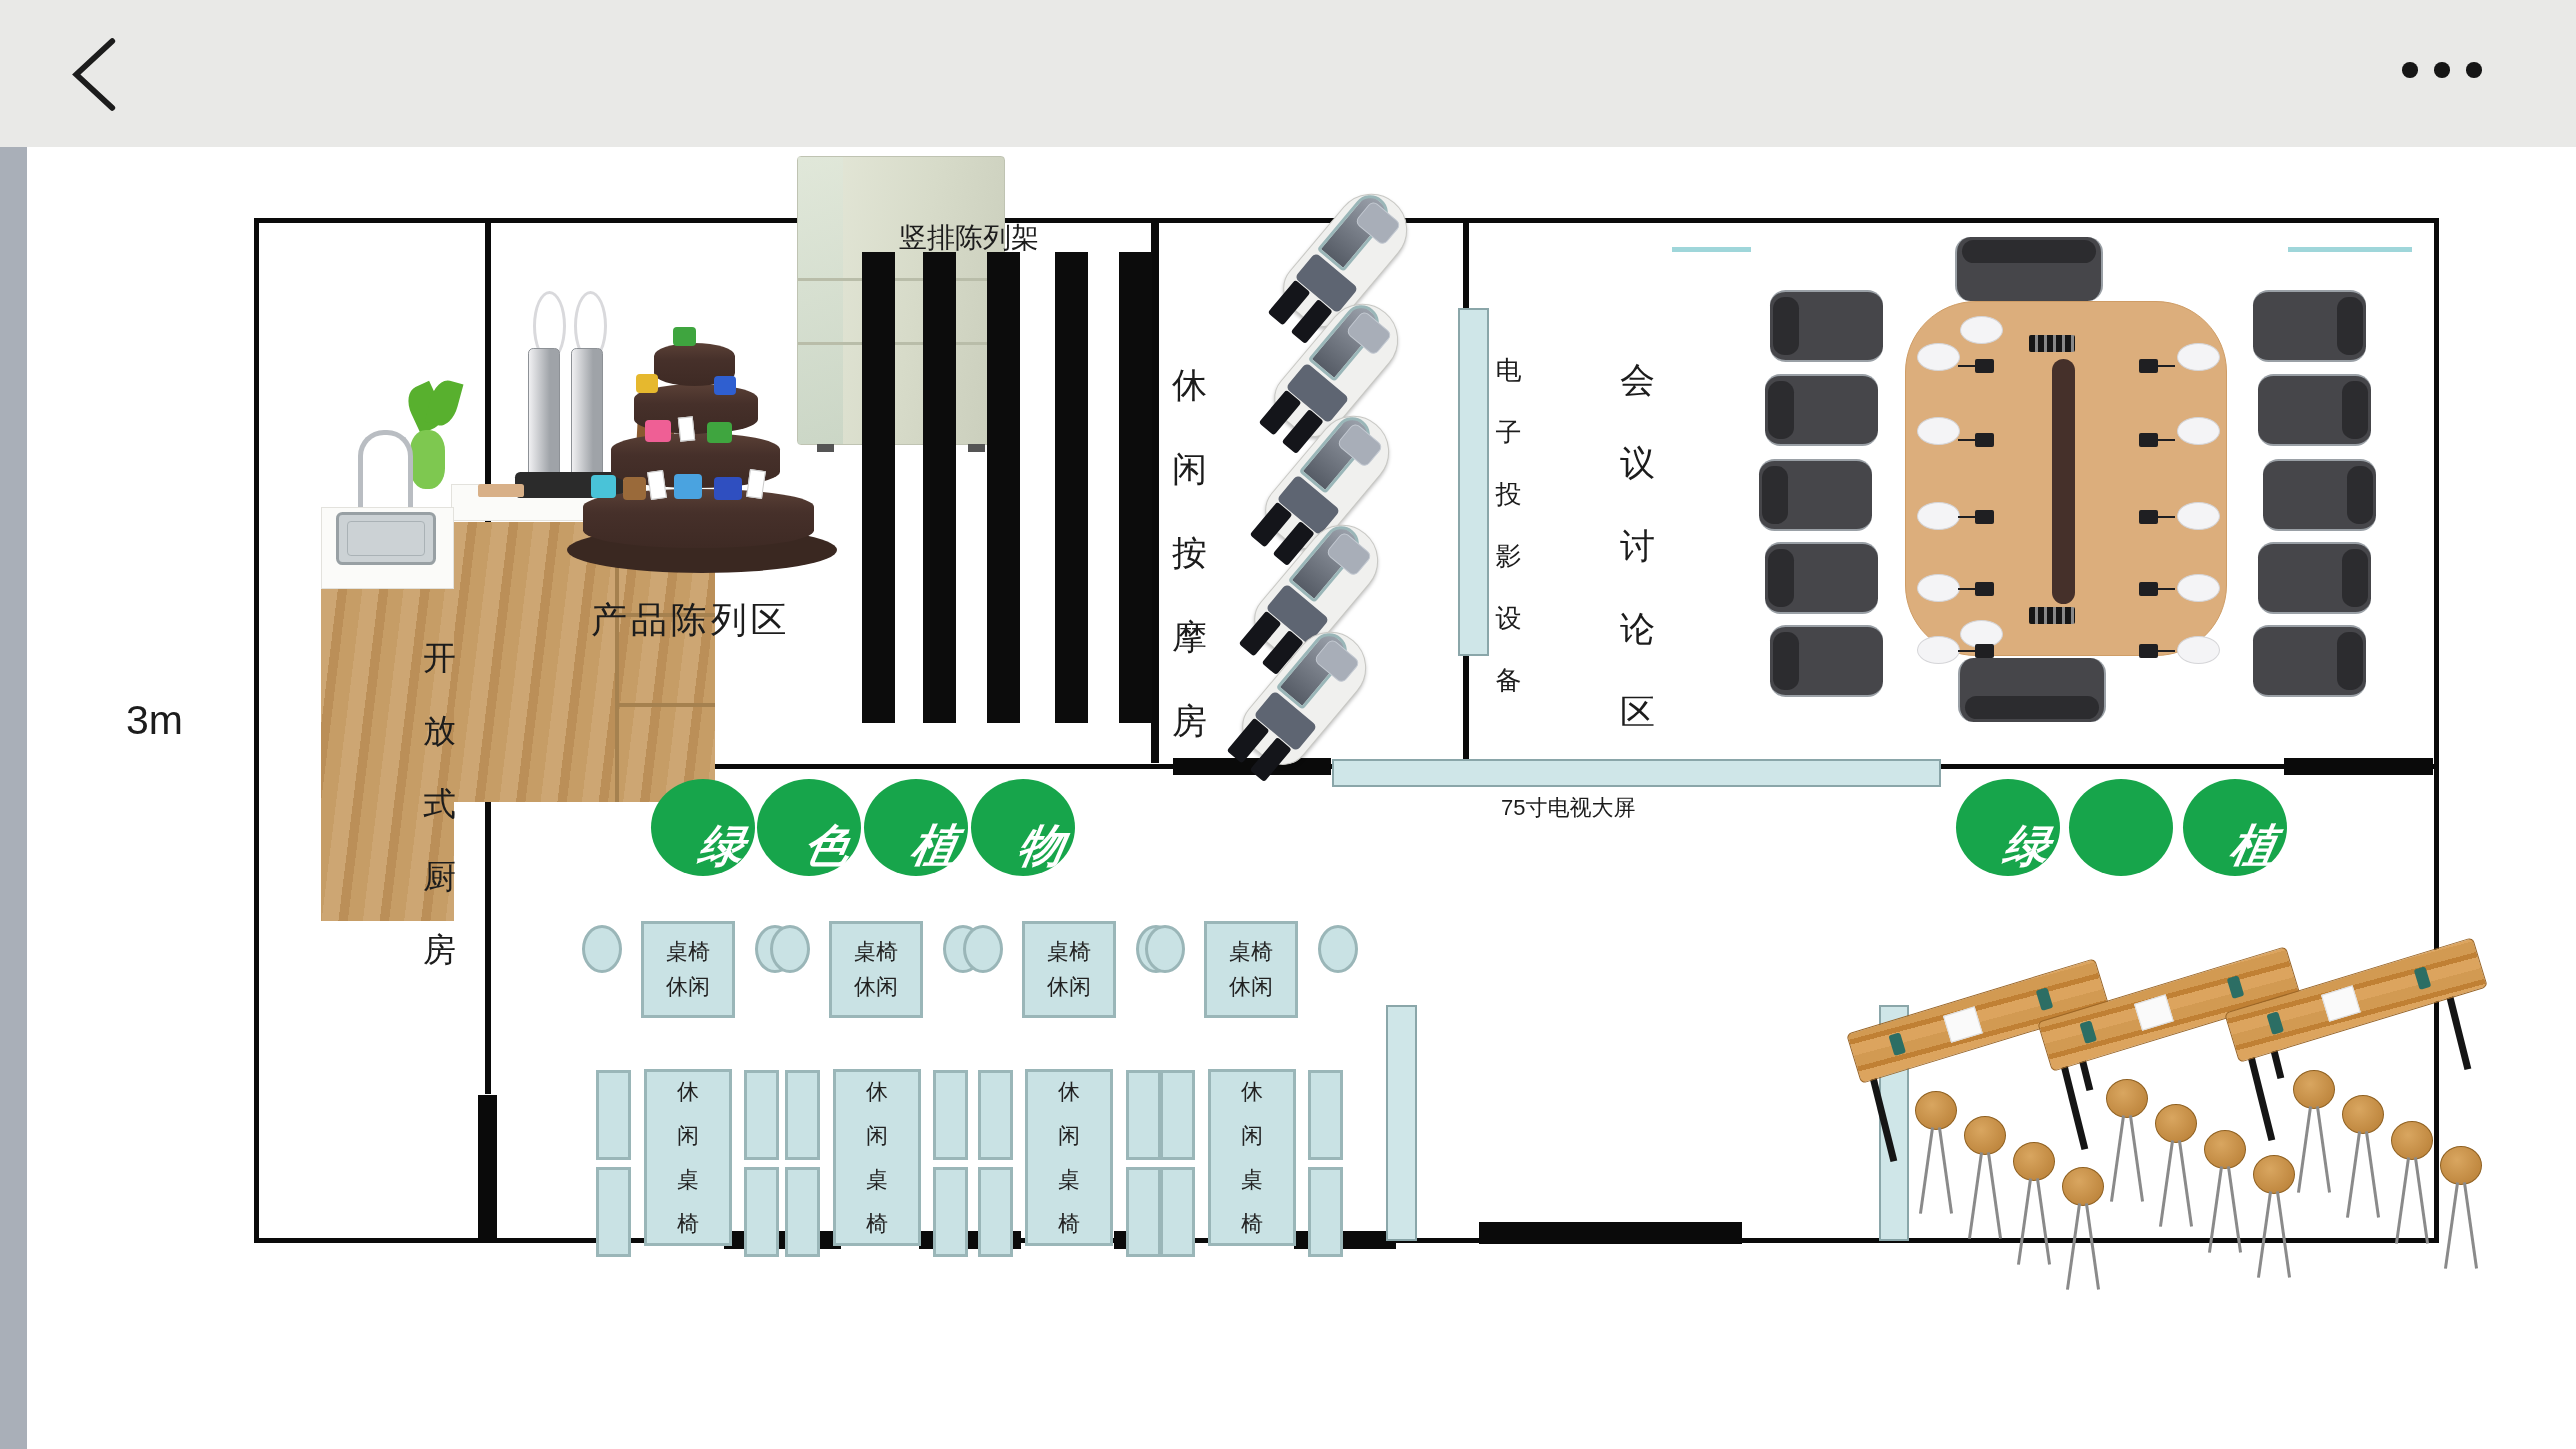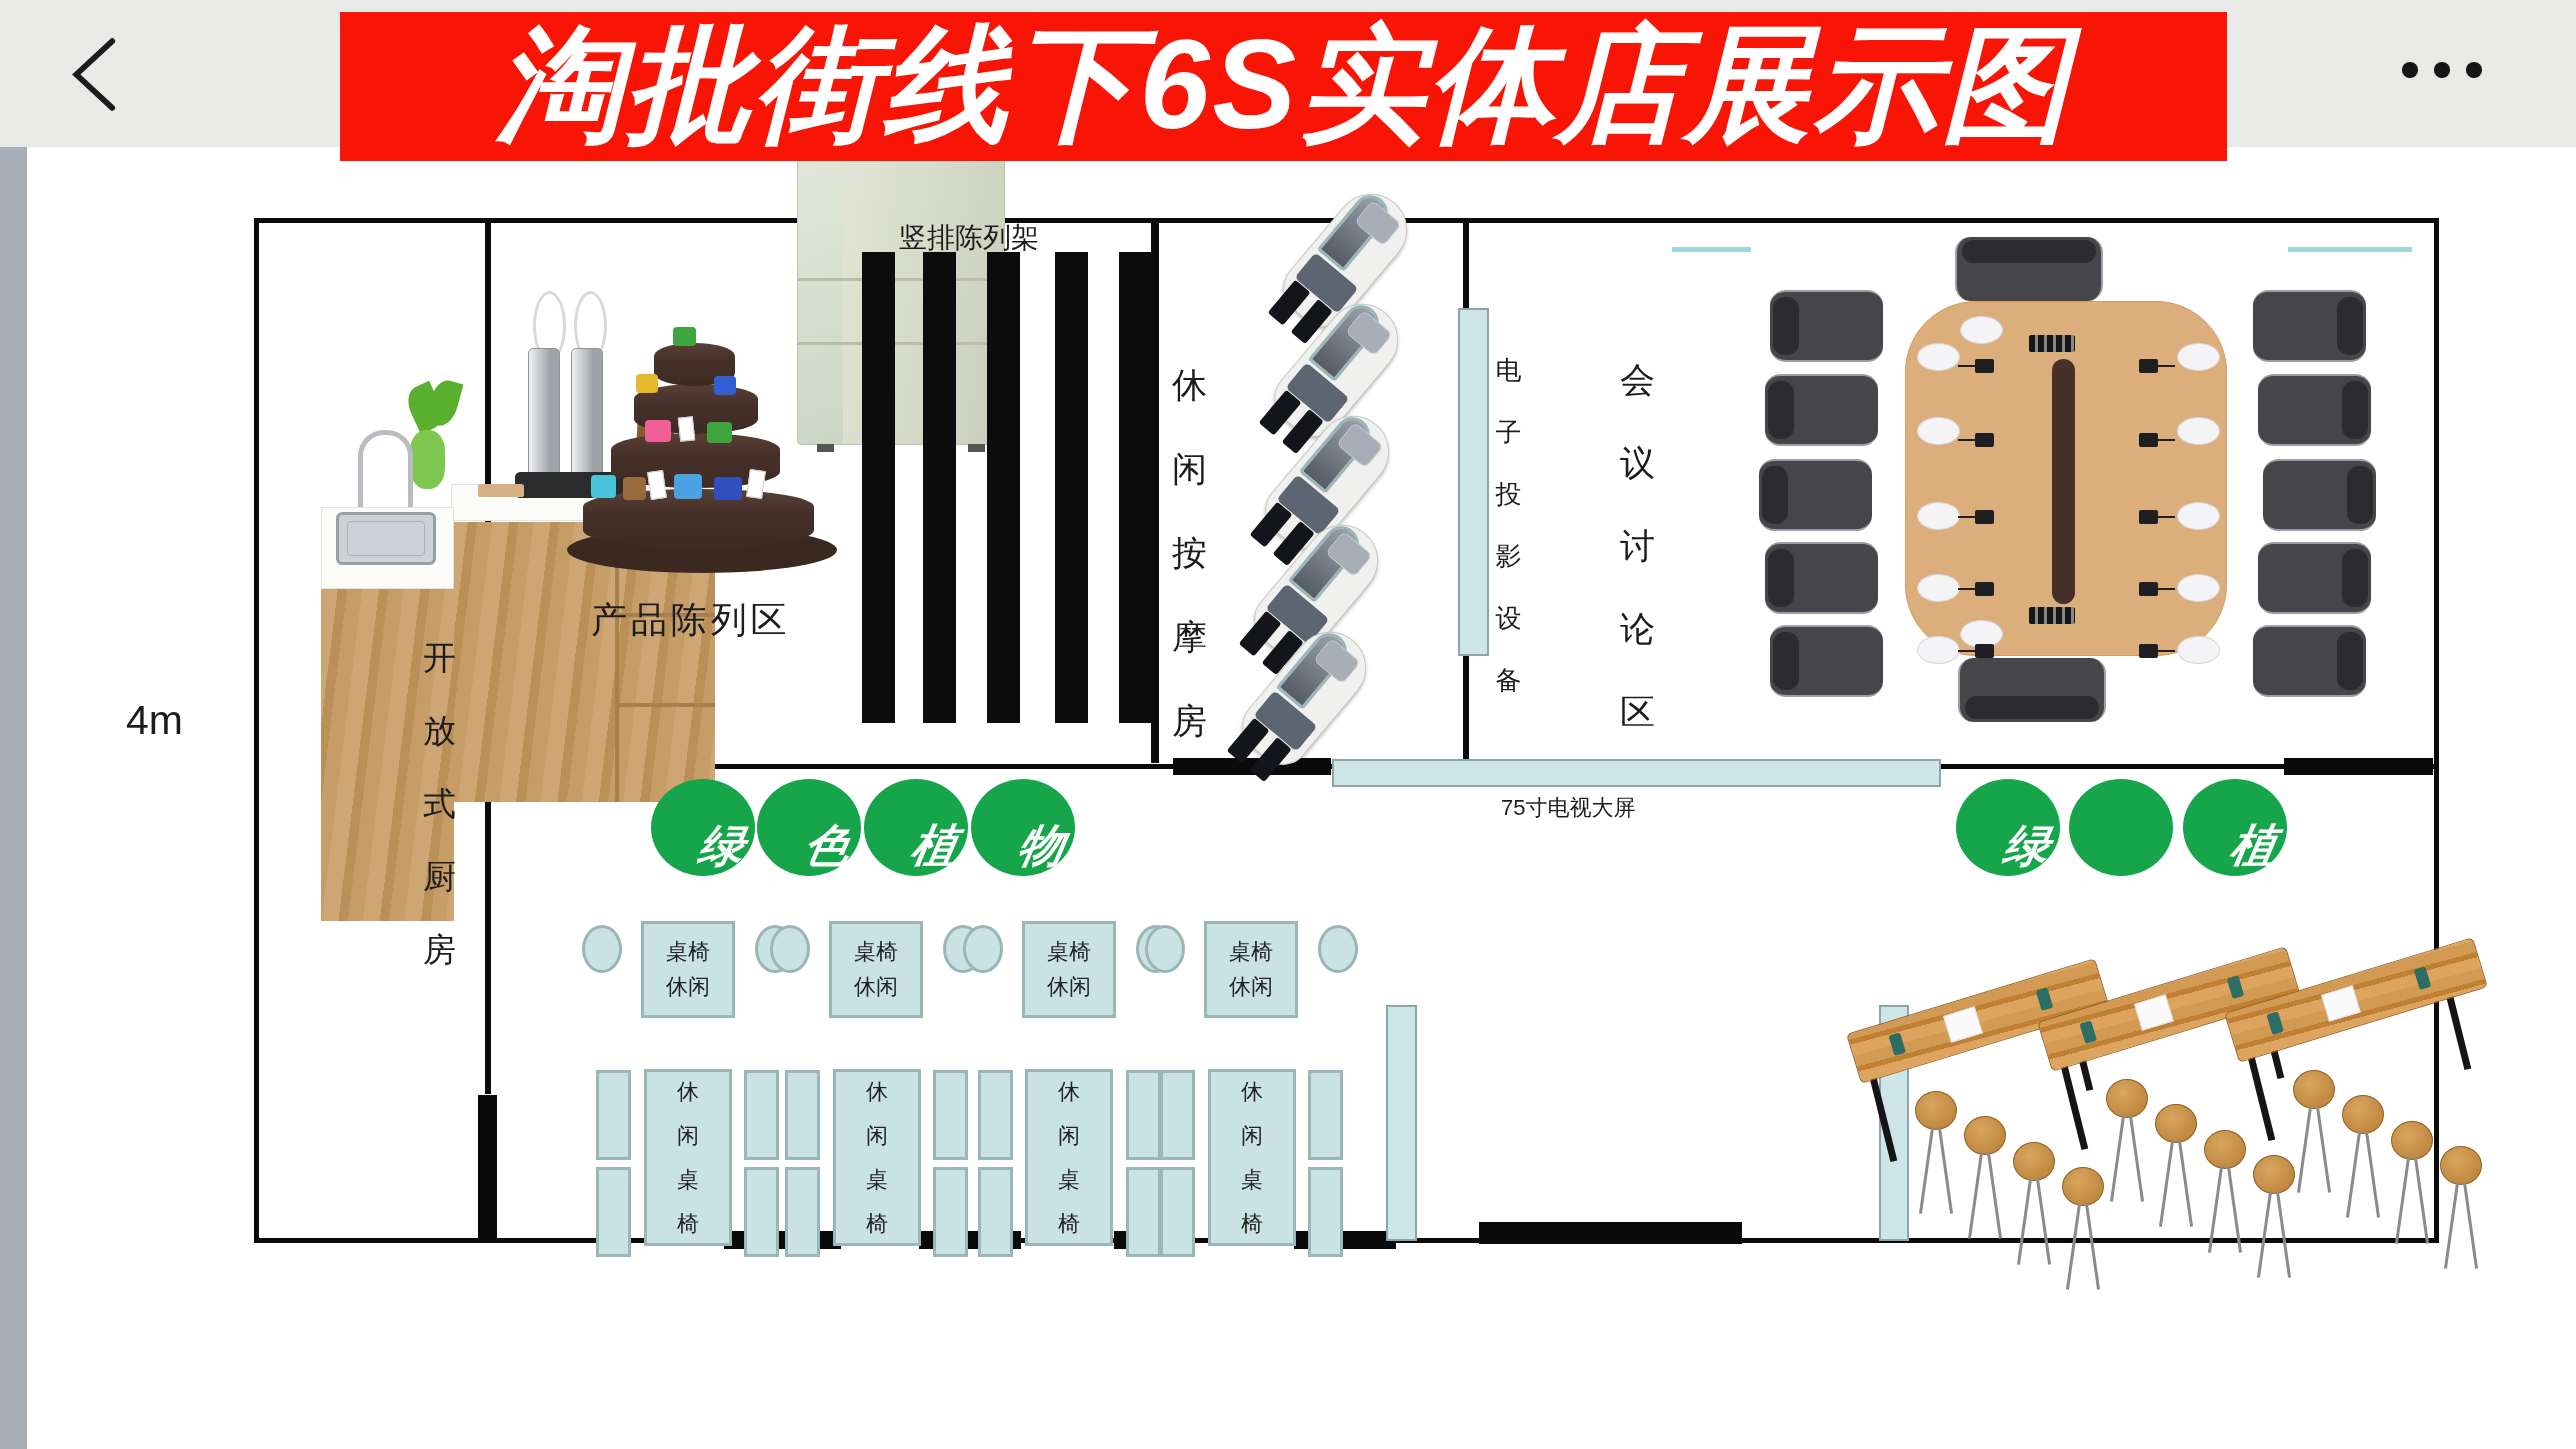--- a/index.html
+++ b/index.html
@@ -96,23 +96,20 @@
 </head>
 <body>
 
 <div id="canvas">
 
   <div class="abs" id="header"></div>
   <div class="abs" id="left-strip"></div>
   <svg class="abs" id="back-btn" viewBox="0 0 110 120">
     <polyline points="78,8 22,60 78,112" fill="none" stroke="#1c1c1c" stroke-width="9" stroke-linecap="round"></polyline>
   </svg>
-  <div class="abs" id="title-banner">
-    <span>淘批街线下6S实体店展示图</span>
-  </div>
   <div class="abs" id="more-btn">
     <i></i>
       <i></i>
       <i></i>
   </div>
 
   <div class="abs wall" style="left:254px;top:218px;width:2184px;height:5.2px"></div>
   <div class="abs wall" style="left:254px;top:218px;width:5.2px;height:1025px"></div>
   <div class="abs wall" style="left:2434px;top:218px;width:5.2px;height:1025px"></div>
   <div class="abs wall" style="left:254px;top:1238px;width:2184px;height:5.2px"></div>
@@ -127,21 +124,21 @@
   <div class="abs wall" style="left:2284px;top:758px;width:149px;height:16.7px"></div>
   <div class="abs wall" style="left:724px;top:1231px;width:117px;height:18px"></div>
   <div class="abs wall" style="left:919px;top:1231px;width:102px;height:18px"></div>
   <div class="abs wall" style="left:1114px;top:1231px;width:70px;height:18px"></div>
   <div class="abs wall" style="left:1294px;top:1231px;width:102px;height:18px"></div>
   <div class="abs wall" style="left:1479px;top:1222px;width:263px;height:22px"></div>
 
   <div class="abs window-line" style="left:1672px;top:247px;width:79px;height:5.2px"></div>
   <div class="abs window-line" style="left:2288px;top:247px;width:124px;height:5.2px"></div>
 
-  <div class="abs label" style="left:126px;top:697px;font-size:41px">4m</div>
+  <div class="abs label" style="left:126px;top:697px;font-size:41px">3m</div>
 
   <div class="abs" id="fridge">
     <div class="glass"></div>
     <div class="sep" style="top:121px"></div>
     <div class="sep" style="top:185px"></div>
     <div class="foot" style="left:19.3px"></div>
     <div class="foot" style="right:19.3px"></div>
   </div>
 
   <div class="abs">

